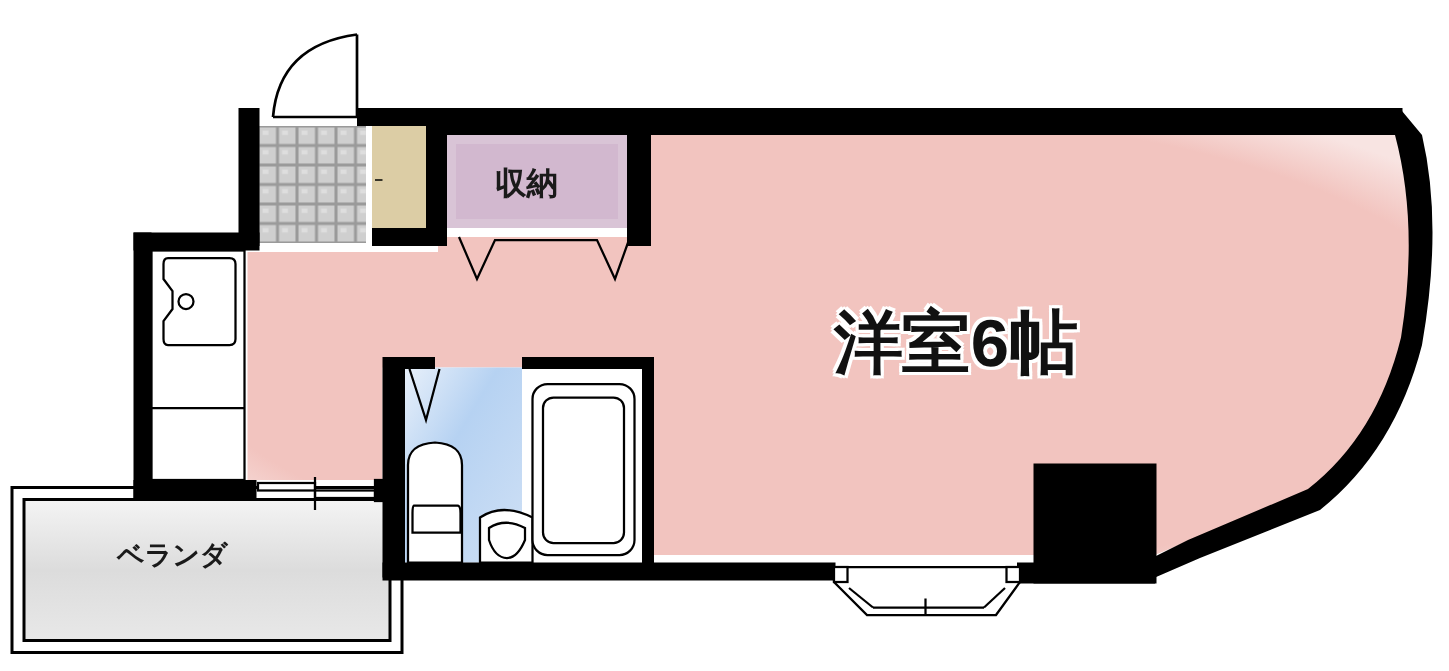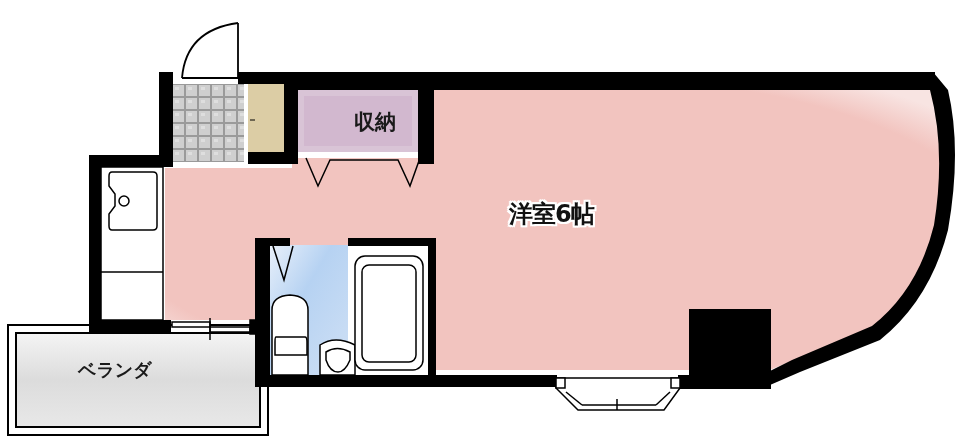--- a/index.html
+++ b/index.html
@@ -1,20 +1,20 @@
 <!DOCTYPE html>
 <html><head>
 <meta charset="utf-8">
 <style>
   html, body { margin:0; padding:0; background:#ffffff; }
   body { width:966px; height:447px; overflow:hidden; position:relative; font-family:"DejaVu Sans", sans-serif; }
   #plan { position:absolute; left:0; top:0; width:966px; height:447px; }
   .lbl { position:absolute; font-weight:bold; color:#111; white-space:nowrap; }
-  .lbl-room { font-size:24px; left:509px; top:198px; text-shadow: -2px -2px 0 #fff, 2px -2px 0 #fff, -2px 2px 0 #fff, 2px 2px 0 #fff, 0 2px 0 #fff, 0 -2px 0 #fff, 2px 0 0 #fff, -2px 0 0 #fff; letter-spacing:-1px; }
-  .lbl-storage { font-size:21px; left:330px; top:108px; color:#1a1a1a;margin-left:24px; }
+  .lbl-room { font-size:46px; left:556px; top:198px; text-shadow: -2px -2px 0 #fff, 2px -2px 0 #fff, -2px 2px 0 #fff, 2px 2px 0 #fff, 0 2px 0 #fff, 0 -2px 0 #fff, 2px 0 0 #fff, -2px 0 0 #fff; letter-spacing:-1px;font-family:Liberation Mono, monospace; }
+  .lbl-storage { font-size:21px; left:330px; top:108px; color:#1a1a1a; }
   .lbl-balcony { font-size:18px; left:78px; top:358px; color:#1a1a1a; }
 </style>
 </head>
 <body>
 
 <svg id="plan" viewBox="0 0 966 447" xmlns="http://www.w3.org/2000/svg">
   <defs>
     <radialGradient id="roomGrad" cx="50%" cy="50%" r="65%">
       <stop offset="0%" stop-color="#f2c4bf"></stop>
       <stop offset="85%" stop-color="#f2c4bf"></stop>

